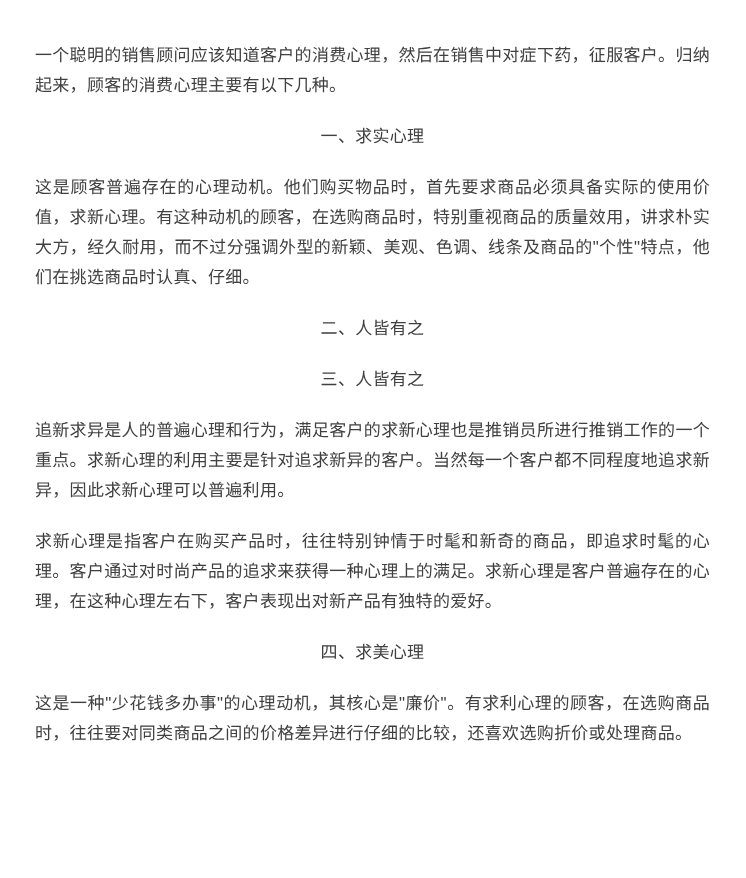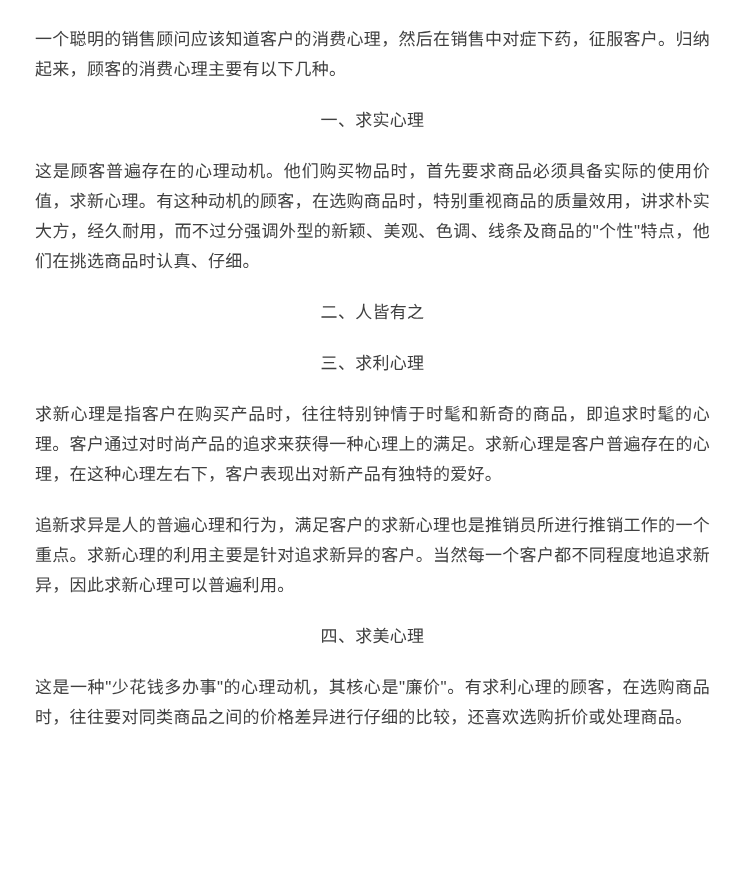--- a/index.html
+++ b/index.html
@@ -18,32 +18,32 @@
   .doc p {
     margin: 21px 0;
     font-size: 17px;
     line-height: 30px;
     color: #404040;
     text-align: justify;
     letter-spacing: 0.3px;
     word-break: break-all;
   }
   .doc p:first-child {
-    margin-top: 0;
+    margin-top: 16px;
   }
   .doc p.heading {
     text-align: center;
   }
 </style>
 </head>
 <body>
 
 <div class="doc">
   <p>一个聪明的销售顾问应该知道客户的消费心理，然后在销售中对症下药，征服客户。归纳起来，顾客的消费心理主要有以下几种。</p>
   <p class="heading">一、求实心理</p>
   <p>这是顾客普遍存在的心理动机。他们购买物品时，首先要求商品必须具备实际的使用价值，求新心理。有这种动机的顾客，在选购商品时，特别重视商品的质量效用，讲求朴实大方，经久耐用，而不过分强调外型的新颖、美观、色调、线条及商品的"个性"特点，他们在挑选商品时认真、仔细。</p>
   <p class="heading">二、人皆有之</p>
-  <p class="heading">三、求利心理</p>
+  <p class="heading">三、人皆有之</p>
+  <p>追新求异是人的普遍心理和行为，满足客户的求新心理也是推销员所进行推销工作的一个重点。求新心理的利用主要是针对追求新异的客户。当然每一个客户都不同程度地追求新异，因此求新心理可以普遍利用。</p>
   <p>求新心理是指客户在购买产品时，往往特别钟情于时髦和新奇的商品，即追求时髦的心理。客户通过对时尚产品的追求来获得一种心理上的满足。求新心理是客户普遍存在的心理，在这种心理左右下，客户表现出对新产品有独特的爱好。</p>
-  <p>追新求异是人的普遍心理和行为，满足客户的求新心理也是推销员所进行推销工作的一个重点。求新心理的利用主要是针对追求新异的客户。当然每一个客户都不同程度地追求新异，因此求新心理可以普遍利用。</p>
   <p class="heading">四、求美心理</p>
   <p>这是一种"少花钱多办事"的心理动机，其核心是"廉价"。有求利心理的顾客，在选购商品时，往往要对同类商品之间的价格差异进行仔细的比较，还喜欢选购折价或处理商品。</p>
 </div>
 
 </body></html>

